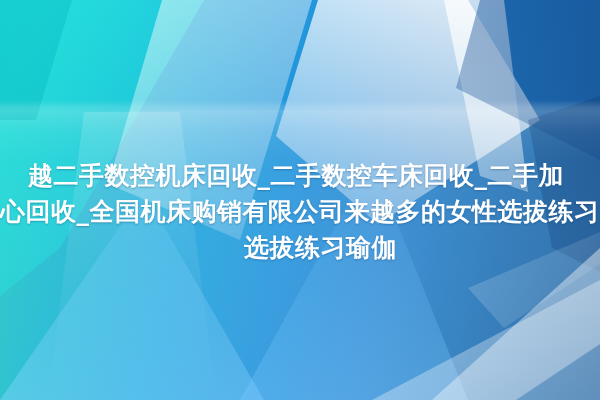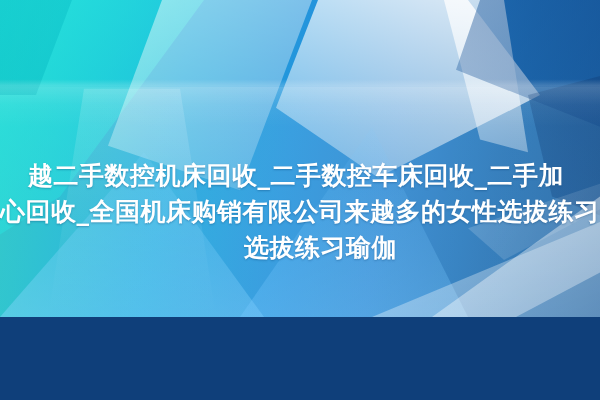--- a/index.html
+++ b/index.html
@@ -3,21 +3,21 @@
 <meta charset="utf-8">
 <style>
   html, body {
     margin: 0;
     padding: 0;
     background: #0f3f7a;
   }
   #stage {
     position: relative;
     width: 600px;
-    height: 317px;
+    height: 400px;
     overflow: hidden;
     background: #1f8fd4;
     font-family: "DejaVu Sans", "Liberation Sans", sans-serif;
   }
 
   
   .bg-layer {
     position: absolute;
     inset: 0;
     pointer-events: none;

